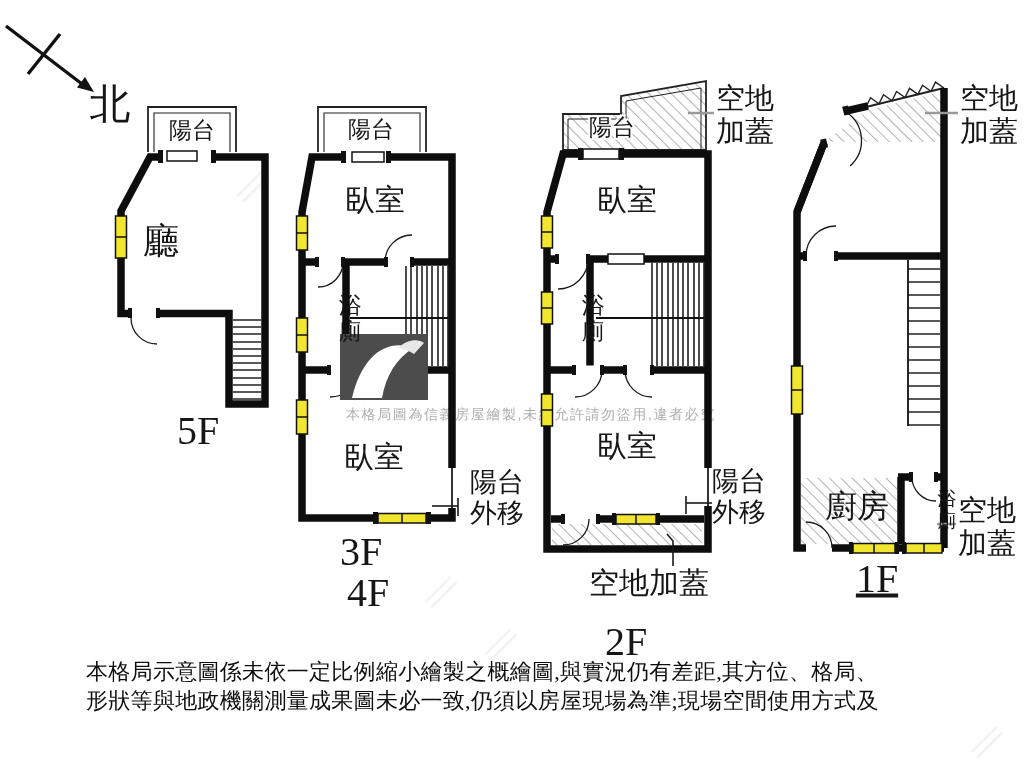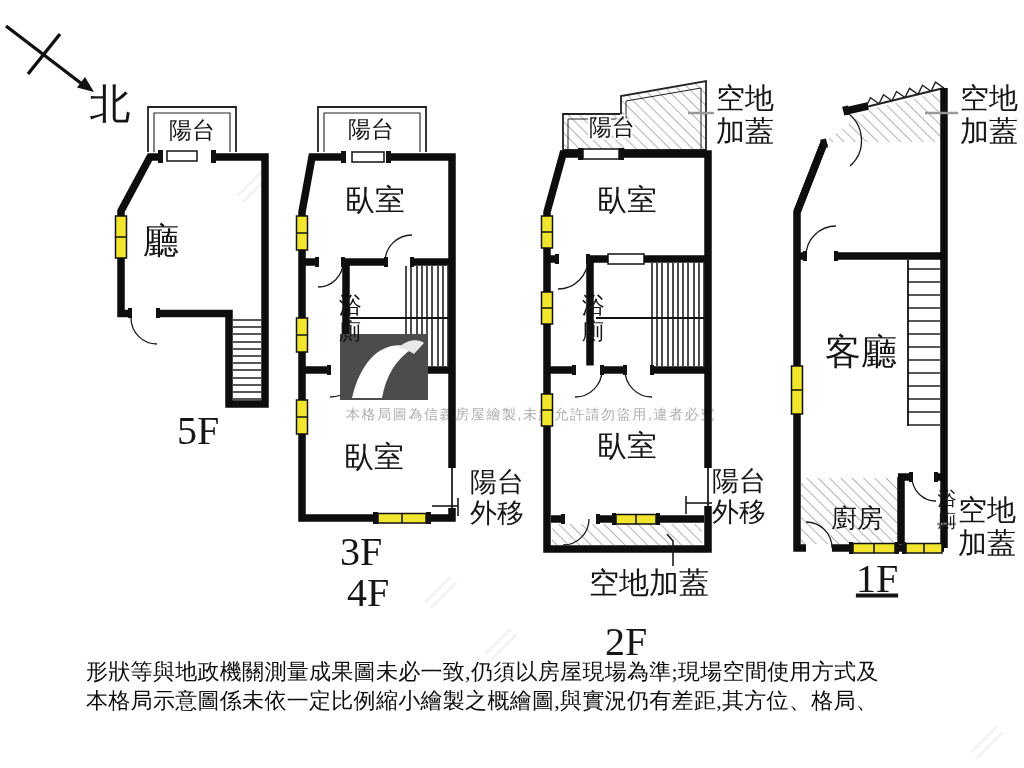--- a/index.html
+++ b/index.html
@@ -327,25 +327,24 @@
 
   <div class="lbl halo" style="left:612px;top:127px;font-size:23px;">陽台</div>
   <div class="lbl" style="left:627px;top:200px;font-size:30px;">臥室</div>
   <div class="vert" style="left:558px;top:293px;font-size:23px;">浴廁</div>
   <div class="lbl" style="left:627px;top:446px;font-size:30px;">臥室</div>
   <div class="lbl floor" style="left:626px;top:641px;">2F</div>
   <div class="block" style="left:716px;top:82px;width:2.1em;font-size:29px;">空地加蓋</div>
   <div class="block" style="left:712px;top:466px;width:2.1em;font-size:27px;">陽台外移</div>
   <div class="lbl" style="left:649px;top:583px;font-size:30px;">空地加蓋</div>
 
-  <div class="lbl" style="left:861px;top:352px;font-size:36px;">客廳</div>
-  <div class="lbl" style="left:857px;top:518px;font-size:26px;">廚房</div>
+  <div class="lbl" style="left:857px;top:507px;font-size:32px;">廚房</div>
   <div class="vert" style="left:914px;top:488px;font-size:19px;">浴廁</div>
   <div class="lbl floor" style="left:877px;top:578px;text-decoration:underline;">1F</div>
   <div class="block" style="left:960px;top:82px;width:2.1em;font-size:29px;">空地加蓋</div>
   <div class="block" style="left:958px;top:494px;width:2.1em;font-size:29px;">空地加蓋</div>
 
   <div class="disc">
+    <div>本格局示意圖係未依一定比例縮小繪製之概繪圖,與實況仍有差距,其方位、格局、</div>
     <div>形狀等與地政機關測量成果圖未必一致,仍須以房屋現場為準;現場空間使用方式及</div>
-    <div>本格局示意圖係未依一定比例縮小繪製之概繪圖,與實況仍有差距,其方位、格局、</div>
   </div>
 
 </div>
 
 </body></html>

